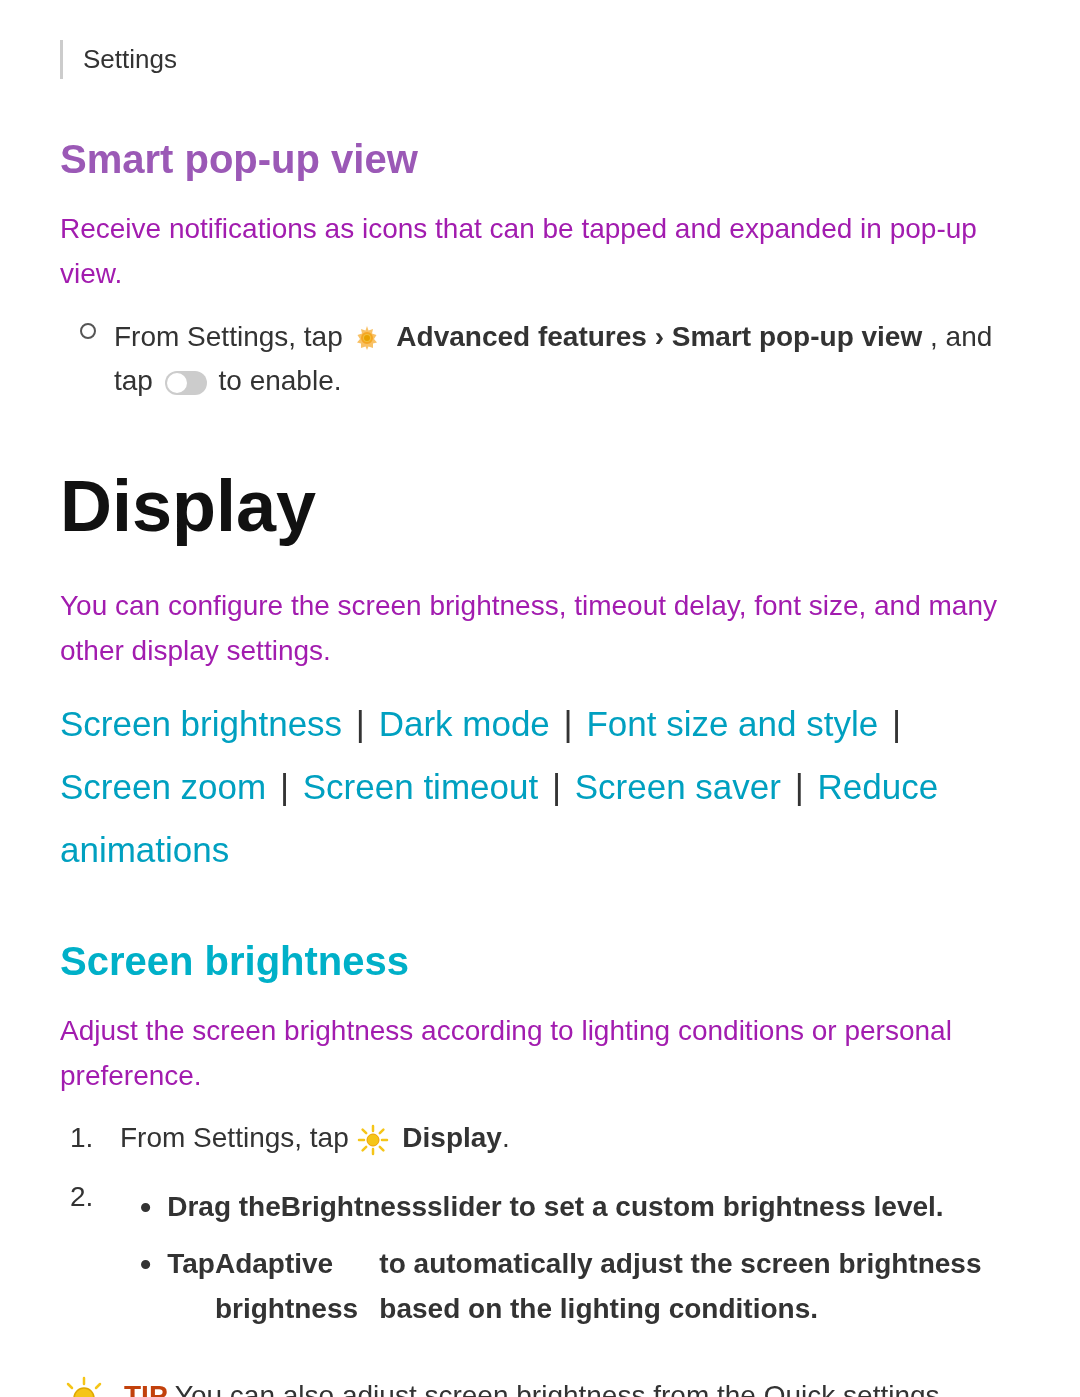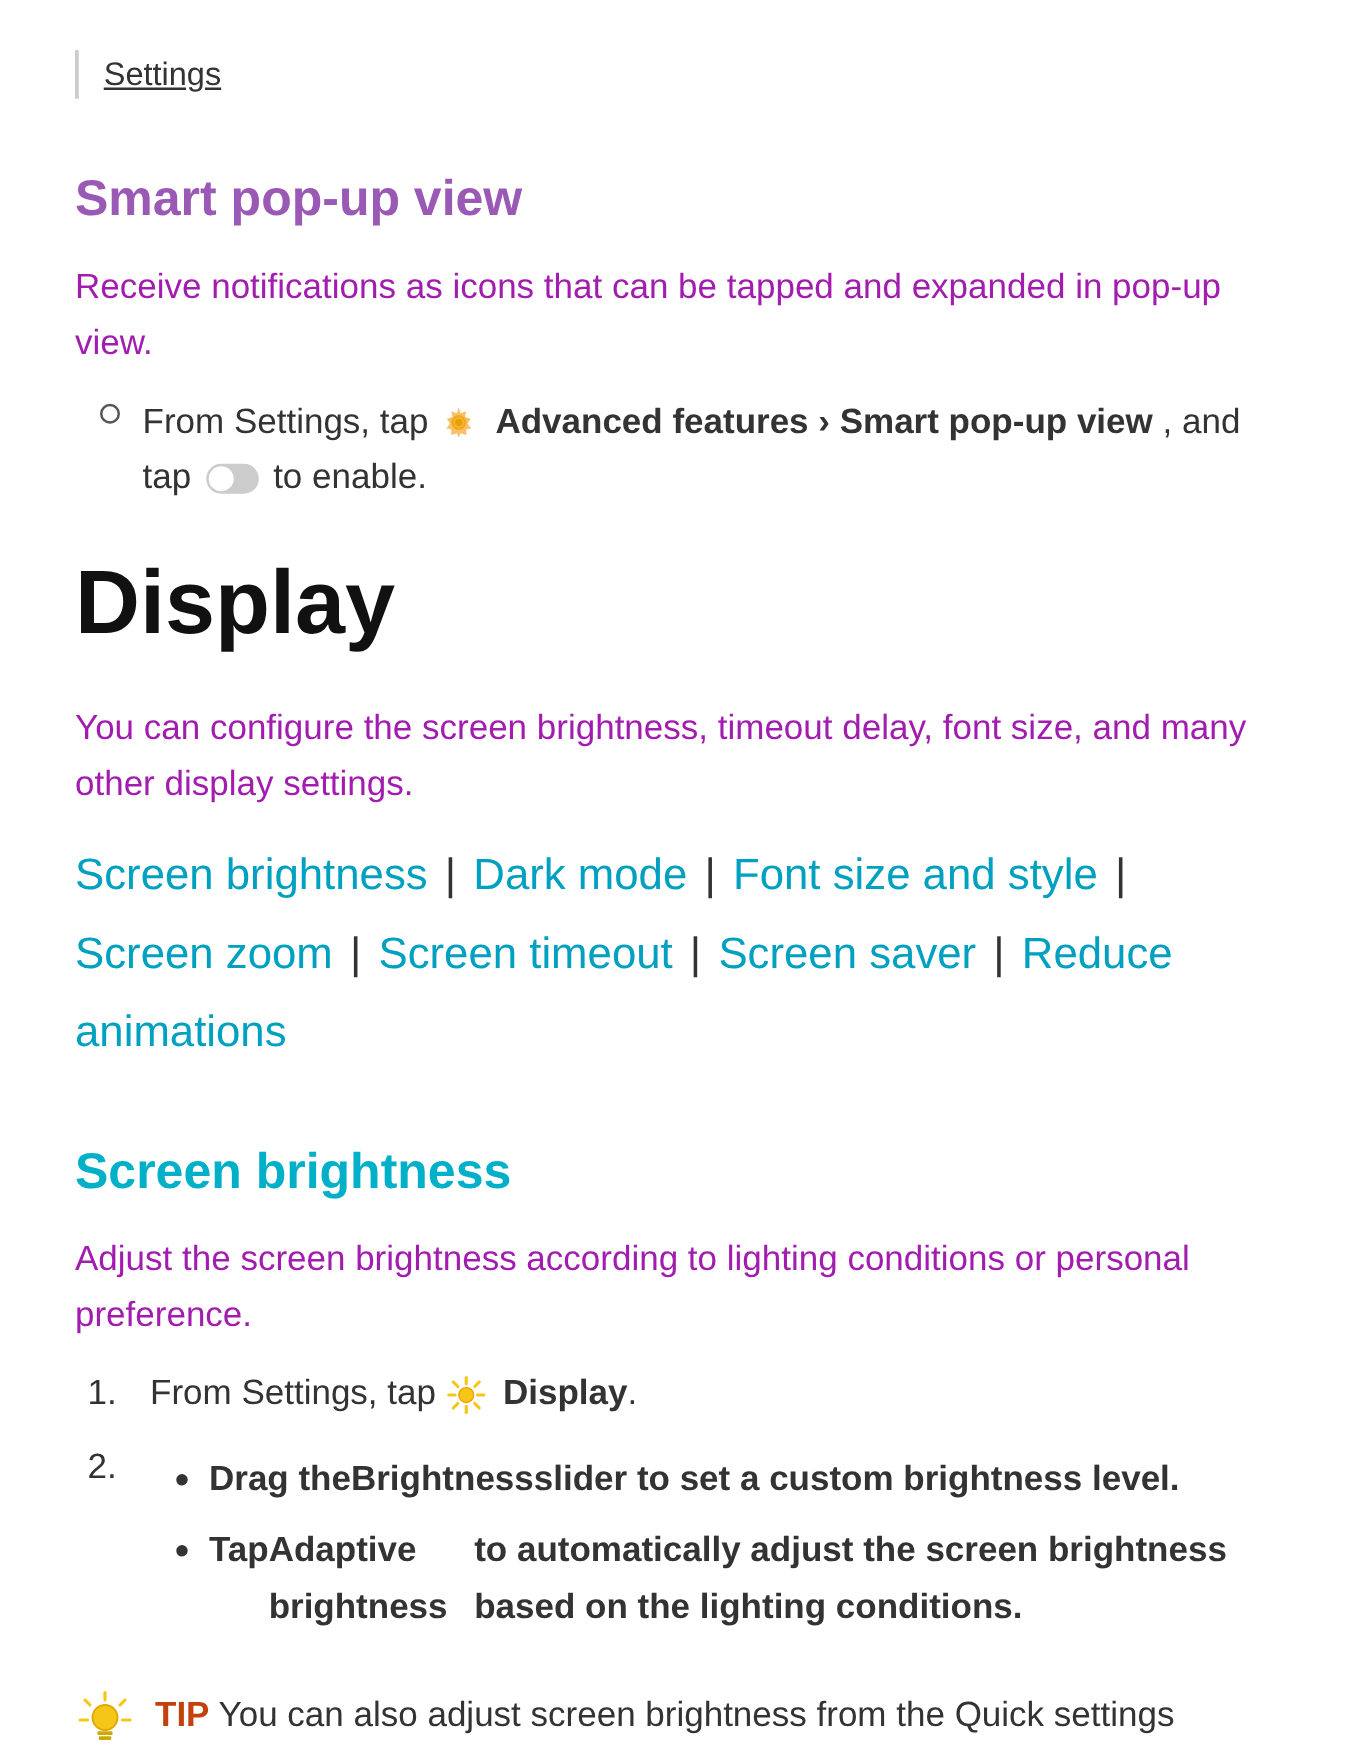--- a/index.html
+++ b/index.html
@@ -18,21 +18,20 @@
       line-height: 1.5;
       padding: 40px 60px 60px 60px;
     }
 
     .page-header {
       border-left: 3px solid #cccccc;
       padding-left: 20px;
       margin-bottom: 50px;
       font-size: 26px;
       color: #333333;
-      text-decoration: underline;
     }
 
     .section-title-purple {
       color: #9b59b6;
       font-size: 40px;
       font-weight: bold;
       margin-bottom: 18px;
     }
 
     .section-title-cyan {
@@ -197,21 +196,21 @@
 
     .sun-icon {
       display: inline-block;
       width: 32px;
       height: 32px;
       vertical-align: middle;
       margin-right: 6px;
     }
 
     .smart-section {
-      margin-bottom: 24px;
+      margin-bottom: 48px;
     }
 
     .display-section {
       margin-bottom: 40px;
     }
 
     .screen-brightness-section {
       margin-bottom: 40px;
     }
   </style>

